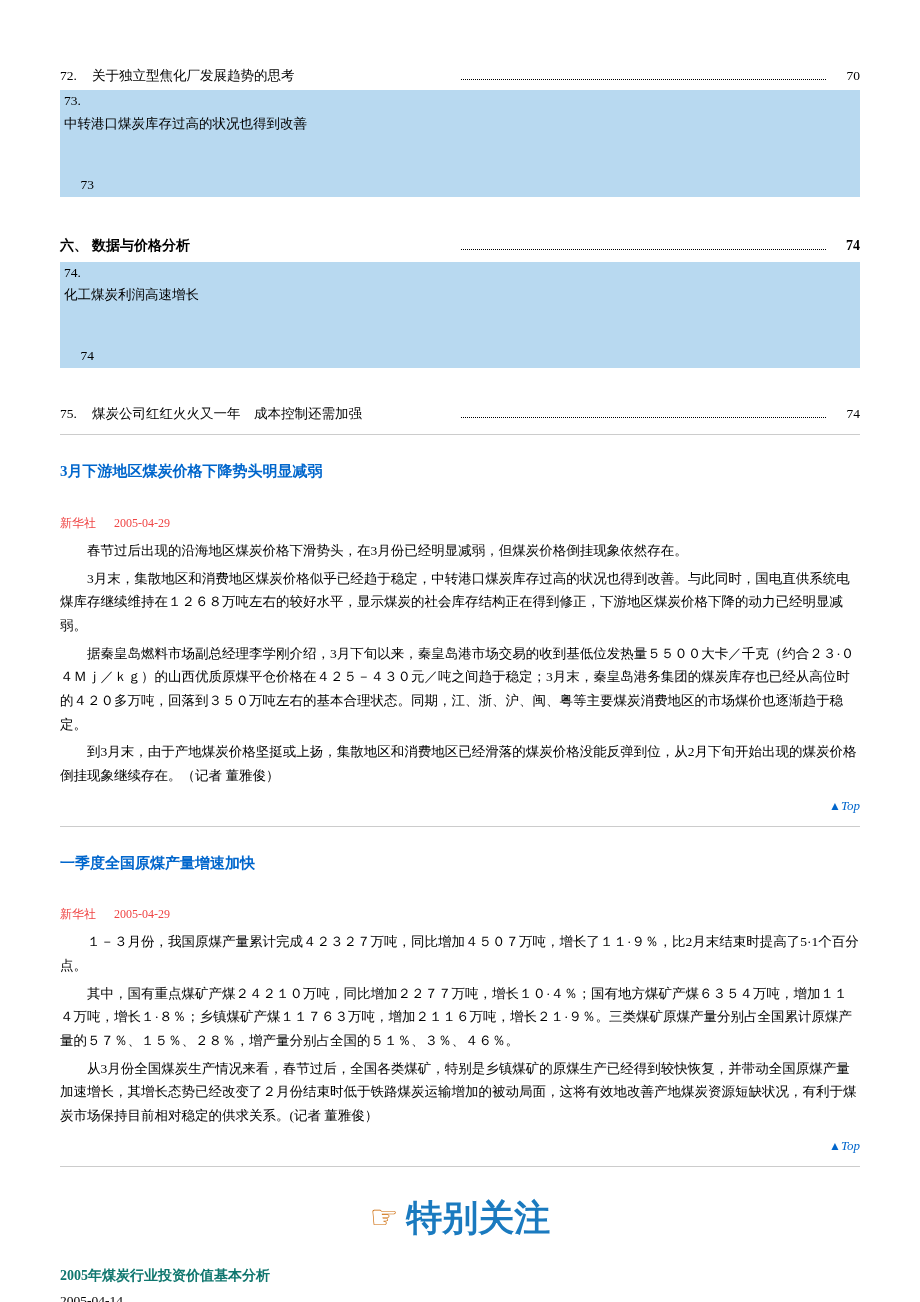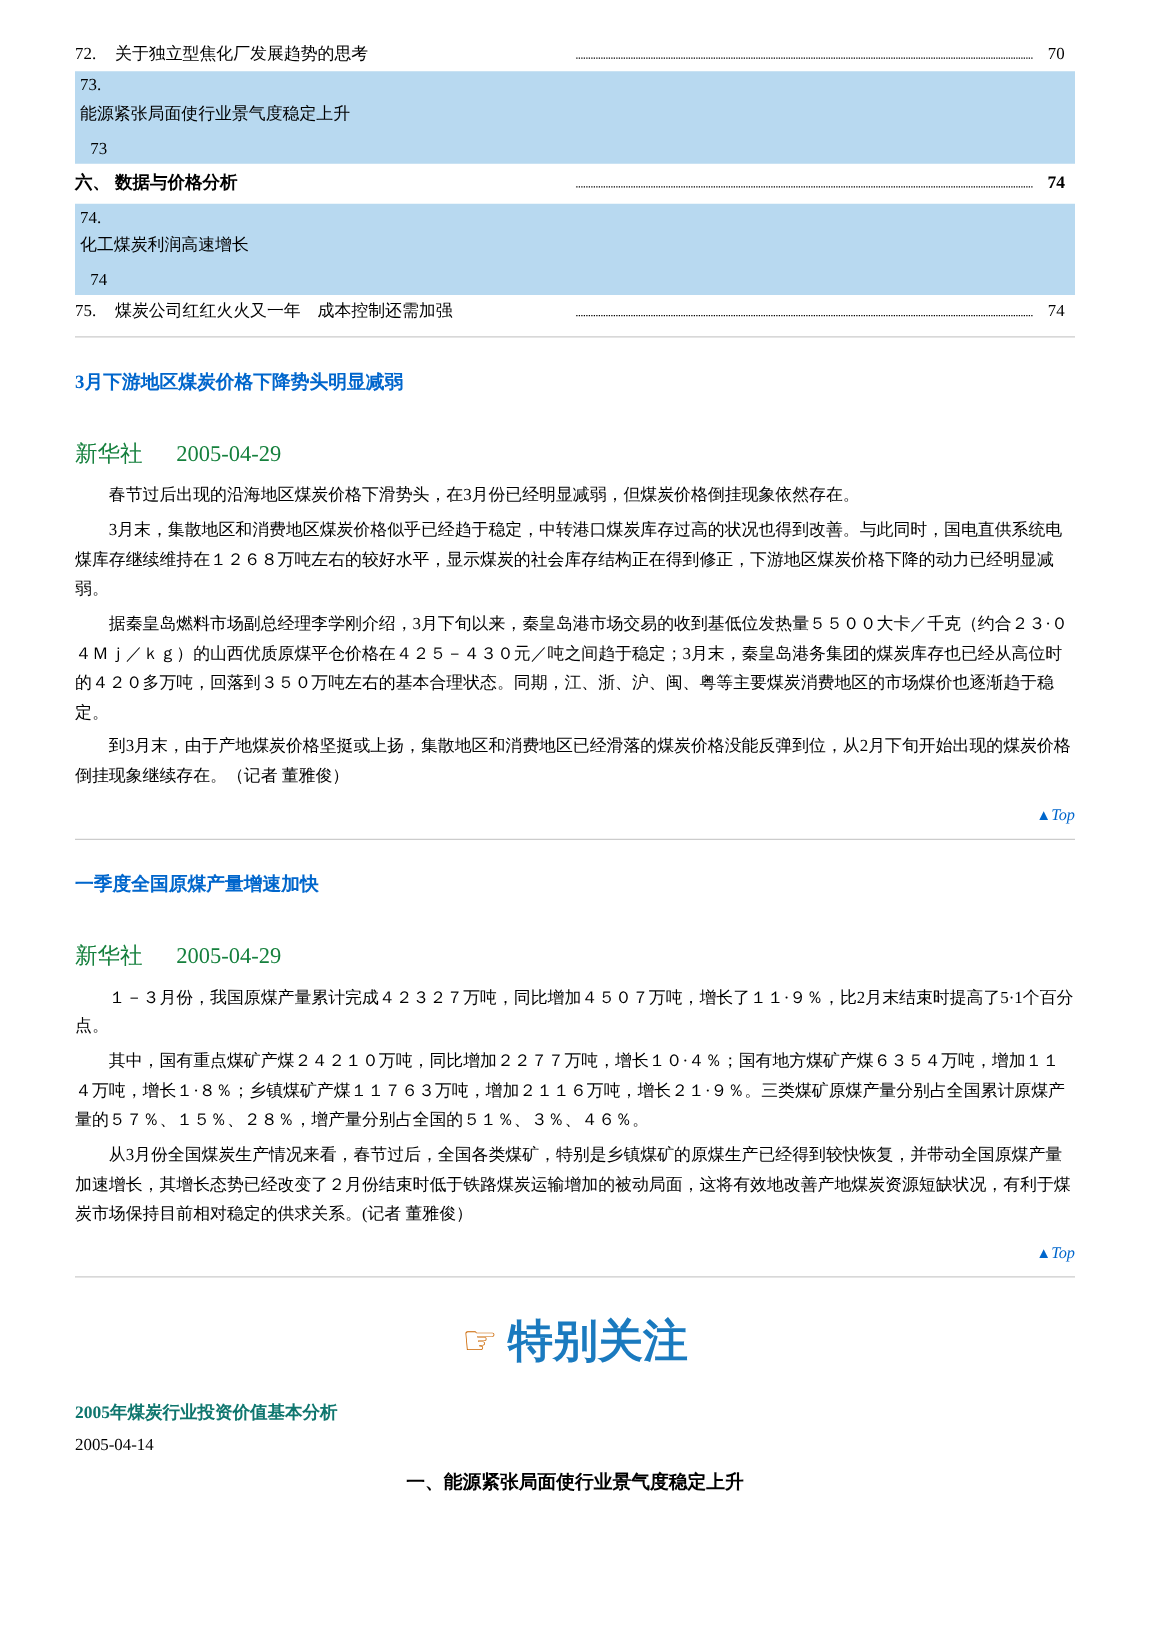--- a/index.html
+++ b/index.html
@@ -31,41 +31,42 @@
       flex: 1;
     }
     .toc-dots {
       flex: 1;
       border-bottom: 1px dotted #000;
       margin: 0 4px;
       margin-bottom: 4px;
     }
     .toc-page {
       min-width: 30px;
-      text-align: center;
+      text-align: right;
+      margin-top: 33px;
     }
     .section-divider {
       border: none;
       border-top: 1px solid #cccccc;
       margin: 8px 0 12px 0;
     }
     .article-section {
       margin-bottom: 0px;
     }
     .article-title {
       color: #0066cc;
       font-size: 15px;
       font-weight: bold;
       margin-bottom: 2px;
       margin-top: 24px;
     }
     .article-source {
-      font-size: 18px;
+      font-size: 12px;
       margin-bottom: 6px;
-      color: #15803d;
+      color: #ef4444;
       margin-top: 28px;
     }
     .article-body {
       font-size: 13.5px;
       line-height: 1.75;
       text-indent: 0;
     }
     .article-body p {
       margin-bottom: 4px;
       text-indent: 2em;
@@ -137,21 +138,21 @@
 
 <div>
   <div class="toc-item">
     <span class="toc-number">72.</span>
     <span class="toc-title">关于独立型焦化厂发展趋势的思考</span>
     <span class="toc-dots"></span>
     <span class="toc-page">70</span>
   </div>
   <div class="toc-item highlighted">
     <span class="toc-number">73.</span>
-    <span class="toc-title">能源紧张局面使行业景气度稳定上升</span>
+    <span class="toc-title">中转港口煤炭库存过高的状况也得到改善</span>
     <span class="toc-dots"></span>
     <span class="toc-page">73</span>
   </div>
   <div class="toc-section-header">
     <span class="toc-number">六、</span>
     <span class="toc-title">数据与价格分析</span>
     <span class="toc-dots"></span>
     <span class="toc-page">74</span>
   </div>
   <div class="toc-item highlighted">

